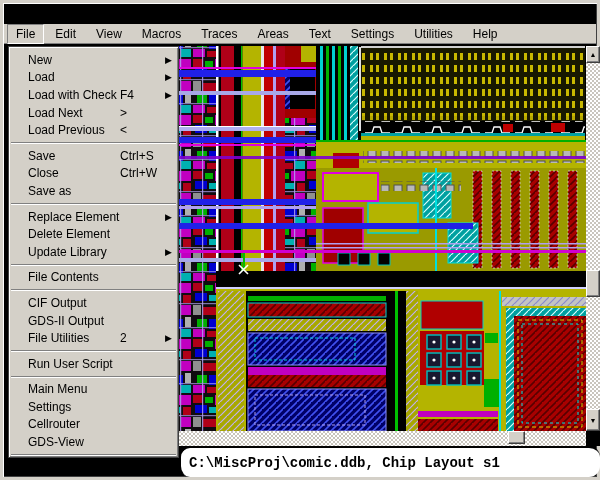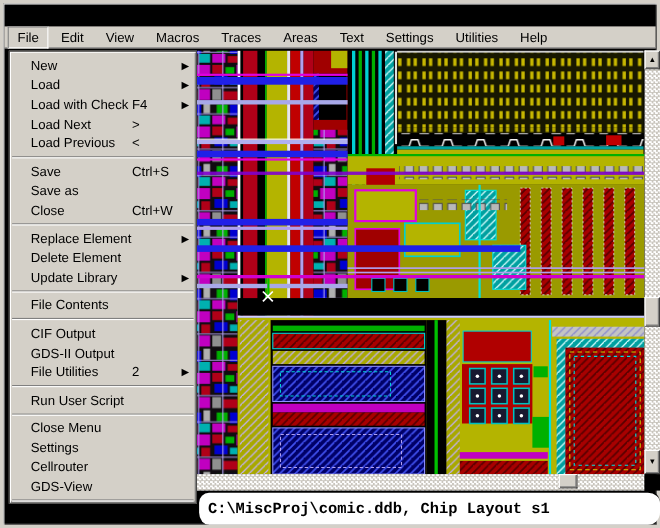--- a/index.html
+++ b/index.html
@@ -332,29 +332,29 @@
         <span class="sc">&lt;</span>
         <span class="arr"></span>
       </div>
       <div class="msep"></div>
       <div class="mi">
         <span class="lbl">Save</span>
         <span class="sc">Ctrl+S</span>
         <span class="arr"></span>
       </div>
       <div class="mi">
-        <span class="lbl">Save as</span>
-        <span class="sc"></span>
-        <span class="arr"></span>
-      </div>
-      <div class="mi">
         <span class="lbl">Close</span>
         <span class="sc">Ctrl+W</span>
         <span class="arr"></span>
       </div>
+      <div class="mi">
+        <span class="lbl">Save as</span>
+        <span class="sc"></span>
+        <span class="arr"></span>
+      </div>
       <div class="msep"></div>
       <div class="mi">
         <span class="lbl">Replace Element</span>
         <span class="sc"></span>
         <span class="arr">▶</span>
       </div>
       <div class="mi">
         <span class="lbl">Delete Element</span>
         <span class="sc"></span>
         <span class="arr"></span>
@@ -387,21 +387,21 @@
         <span class="arr">▶</span>
       </div>
       <div class="msep"></div>
       <div class="mi">
         <span class="lbl">Run User Script</span>
         <span class="sc"></span>
         <span class="arr"></span>
       </div>
       <div class="msep"></div>
       <div class="mi">
-        <span class="lbl">Close Menu</span>
+        <span class="lbl">Main Menu</span>
         <span class="sc"></span>
         <span class="arr"></span>
       </div>
       <div class="mi">
         <span class="lbl">Settings</span>
         <span class="sc"></span>
         <span class="arr"></span>
       </div>
       <div class="mi">
         <span class="lbl">Cellrouter</span>

